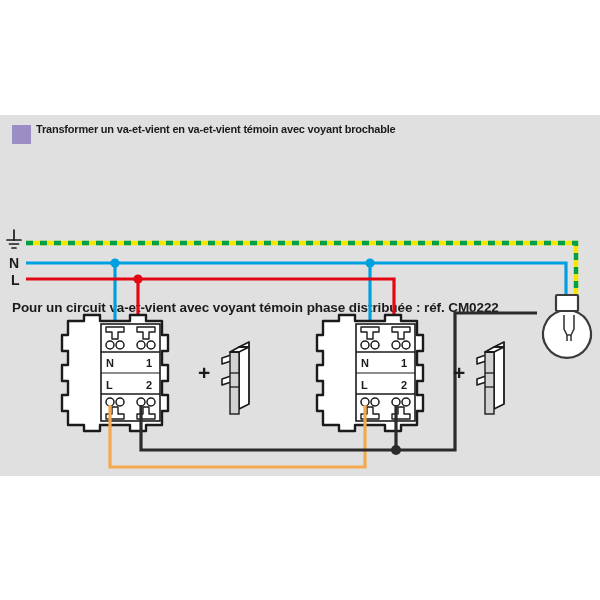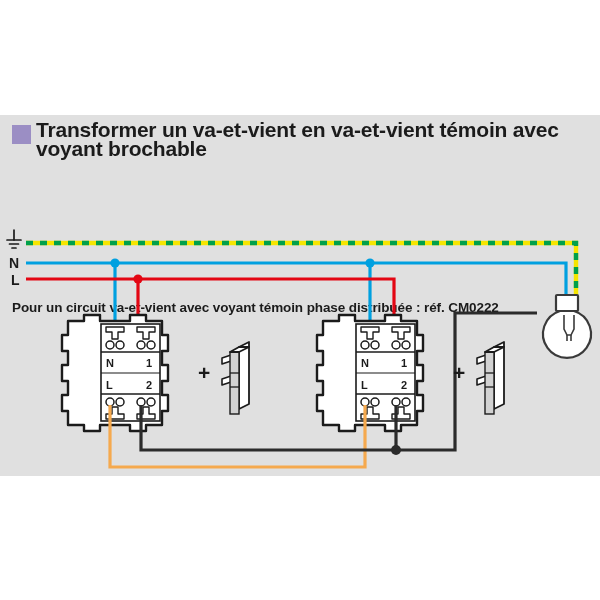--- a/index.html
+++ b/index.html
@@ -19,21 +19,21 @@
   }
 
   
   .head-wrap{position:absolute;left:0;top:120px;width:600px;}
   .bullet{
     position:absolute;left:12px;top:5px;width:19px;height:19px;
     background:#9b8ec4;
   }
   .title{
     position:absolute;left:36px;top:0;width:556px;
-    font-size:21px;font-weight:bold;color:#1b1b1b;
+    font-size:11px;font-weight:bold;color:#1b1b1b;
     line-height:19px;letter-spacing:-0.2px;
   }
   .subtitle{
     position:absolute;left:12px;top:179px;width:580px;
     font-size:13.5px;font-weight:bold;color:#1b1b1b;
     line-height:17px;letter-spacing:-0.1px;
   }
 
   
   .diagram{position:absolute;left:0;top:115px;width:600px;height:361px;}

